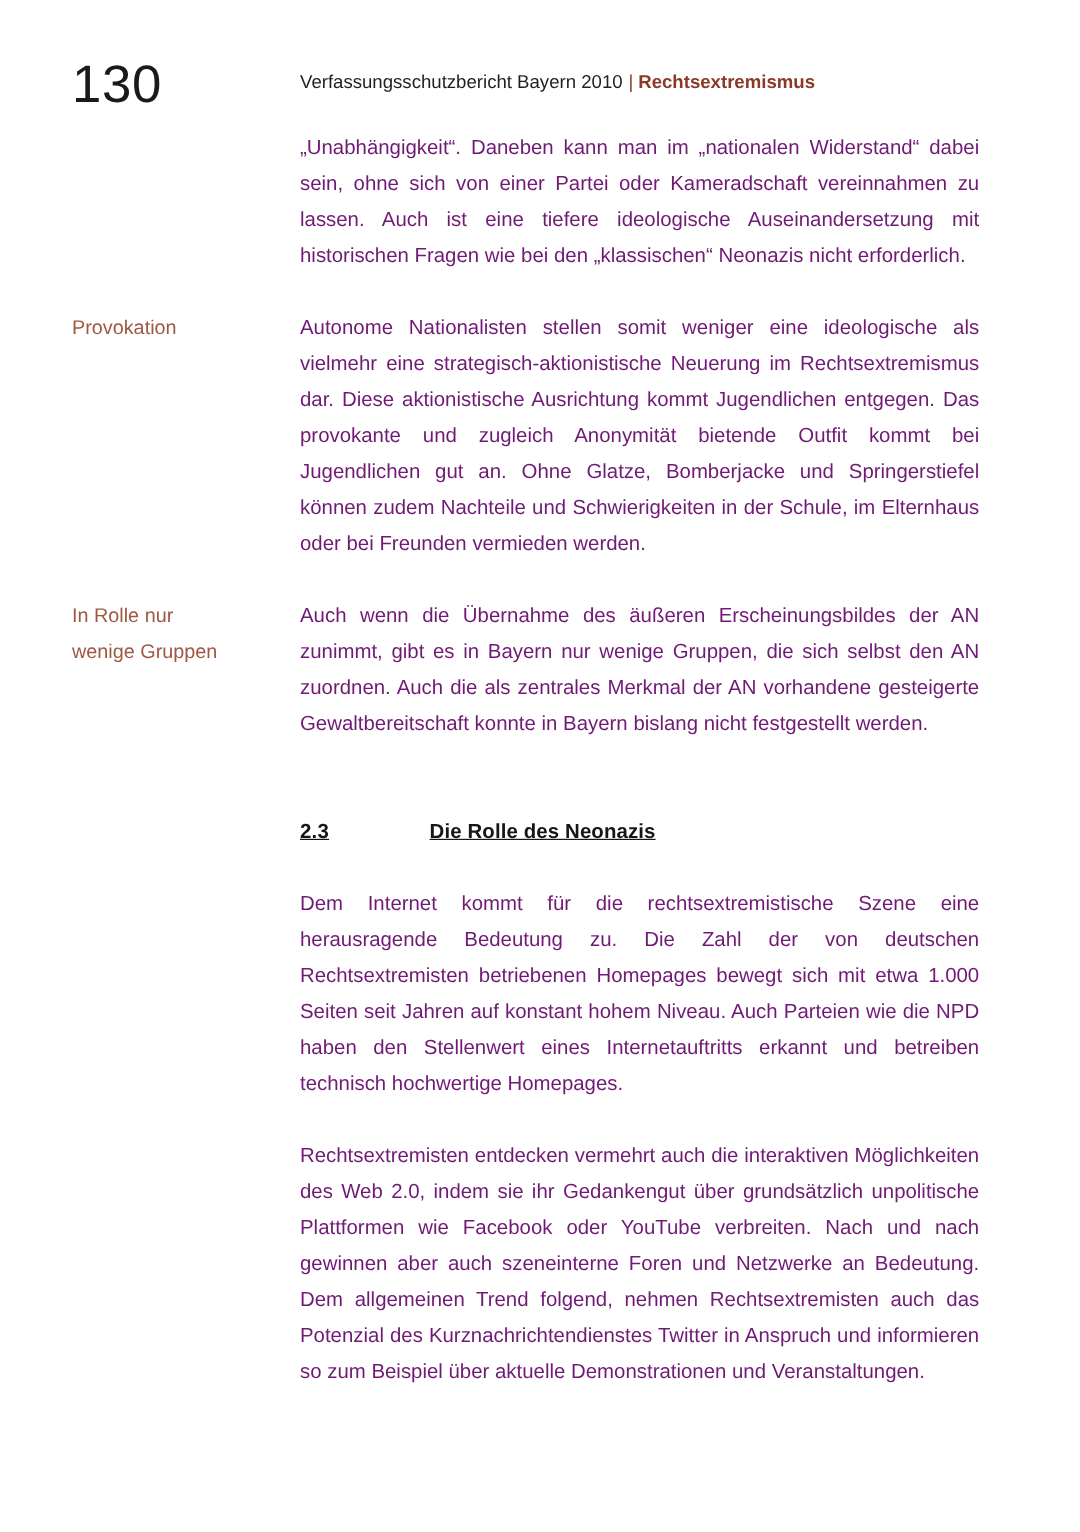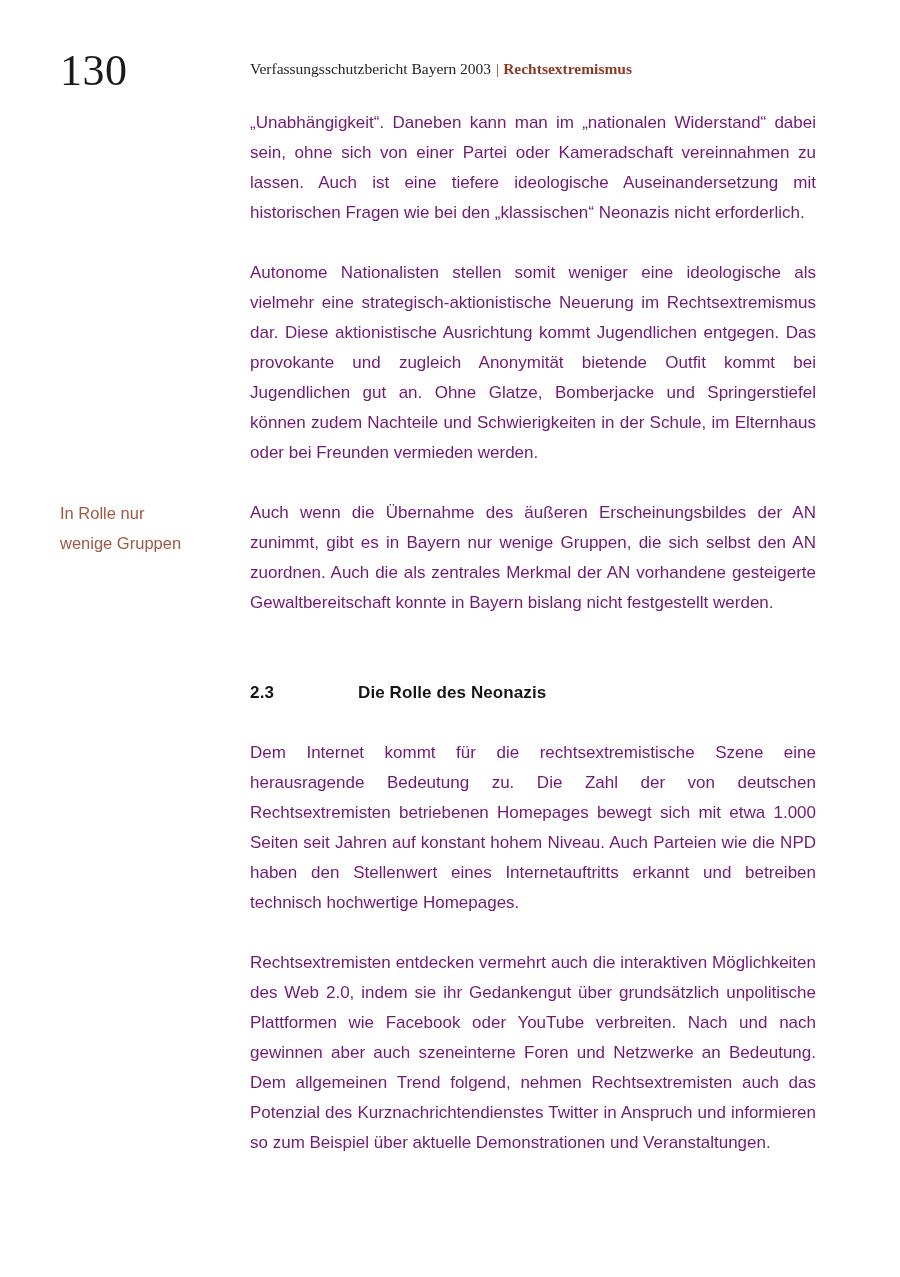--- a/index.html
+++ b/index.html
@@ -25,21 +25,20 @@
     overflow: hidden;
   }
 
   
   .page-header {
     position: absolute;
     left: 0;
     top: 48px;
     width: 900px;
     height: 52px;
-    font-family: Liberation Serif, serif;
   }
 
   .folio {
     position: absolute;
     left: 60px;
     top: -2px;
     font-size: 44px;
     line-height: 50px;
     font-weight: 400;
     letter-spacing: 0.5px;
@@ -115,20 +114,21 @@
   .section-heading {
     position: relative;
     margin-left: 250px;
     width: 566px;
     font-size: 17px;
     line-height: 28px;
     font-weight: 700;
     color: #161616;
     display: flex;
     align-items: baseline;
+    text-decoration: underline;
   }
   .section-heading .num {
     width: 108px;
     flex: 0 0 108px;
     font-weight: 700;
     letter-spacing: 0.2px;
   }
   .section-heading .title {
     font-weight: 700;
     letter-spacing: 0.1px;
@@ -136,36 +136,37 @@
 </style>
 </head>
 <body>
 
 <div class="page">
 
   <div class="page-header">
     <div class="folio">130</div>
 
     <div class="runhead">
-      <span>Verfassungsschutzbericht Bayern 2003</span><span class="sep">|</span><span class="section-name">Rechtsextremismus</span>
+      <span>Verfassungsschutzbericht Bayern 2010</span><span class="sep">|</span><span class="section-name">Rechtsextremismus</span>
     </div>
   </div>
 
   <div class="content">
 
     <div class="block">
       <div class="marginalia"></div>
       <div class="body-col">
         <p>„Unabhängigkeit“. Daneben kann man im „nationalen Widerstand“ dabei sein, ohne sich von einer Partei oder Kameradschaft vereinnahmen zu lassen. Auch ist eine tiefere ideologische Auseinandersetzung mit historischen Fragen wie bei den „klassischen“ Neonazis nicht erforderlich.</p>
       </div>
     </div>
 
     <div class="gap-para"></div>
 
     <div class="block">
+      <div class="marginalia">Provokation</div>
       <div class="body-col">
         <p>Autonome Nationalisten stellen somit weniger eine ideologische als vielmehr eine strategisch-aktionistische Neuerung im Rechtsextremismus dar. Diese aktionistische Ausrichtung kommt Jugendlichen entgegen. Das provokante und zugleich Anonymität bietende Outfit kommt bei Jugendlichen gut an. Ohne Glatze, Bomberjacke und Springerstiefel können zudem Nachteile und Schwierigkeiten in der Schule, im Elternhaus oder bei Freunden vermieden werden.</p>
       </div>
     </div>
 
     <div class="gap-para"></div>
 
     <div class="block">
       <div class="marginalia">In Rolle nur
 wenige Gruppen</div>

